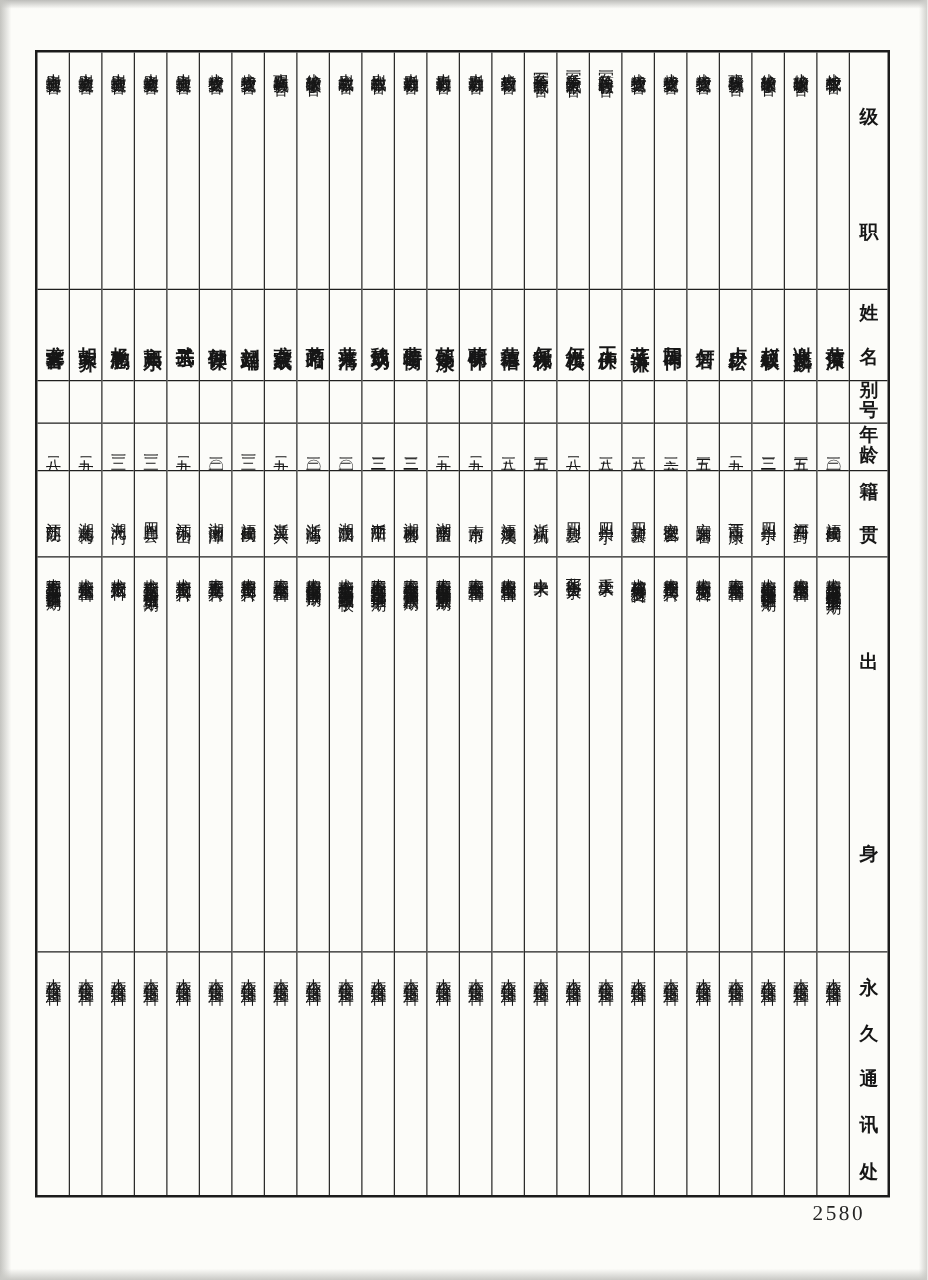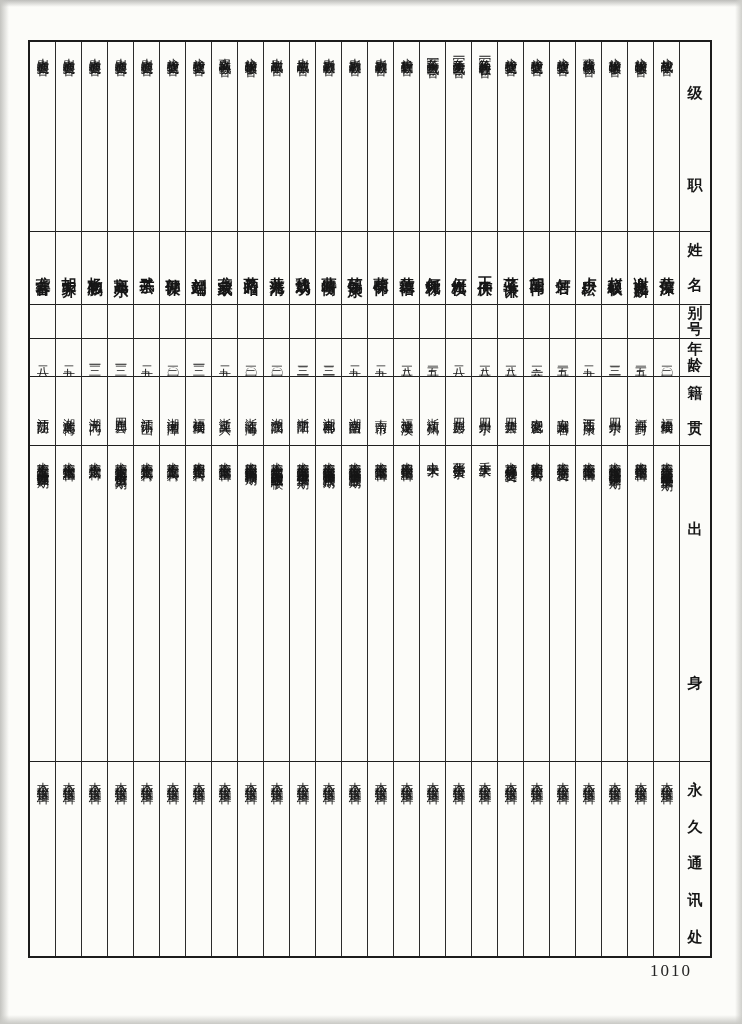--- a/index.html
+++ b/index.html
@@ -709,14 +709,14 @@
         </div>
     <div class="cell c-origin">
           <span class="vtext">本校十五期工兵科陆大参谋班四期</span>
         </div>
     <div class="cell c-addr">
           <span class="vtext">本校辎重科</span>
         </div>
   </div>
 </div>
 
-  <div class="pagenum">1010</div>
+  <div class="pagenum">2580</div>
 </div>
 
 </body></html>

